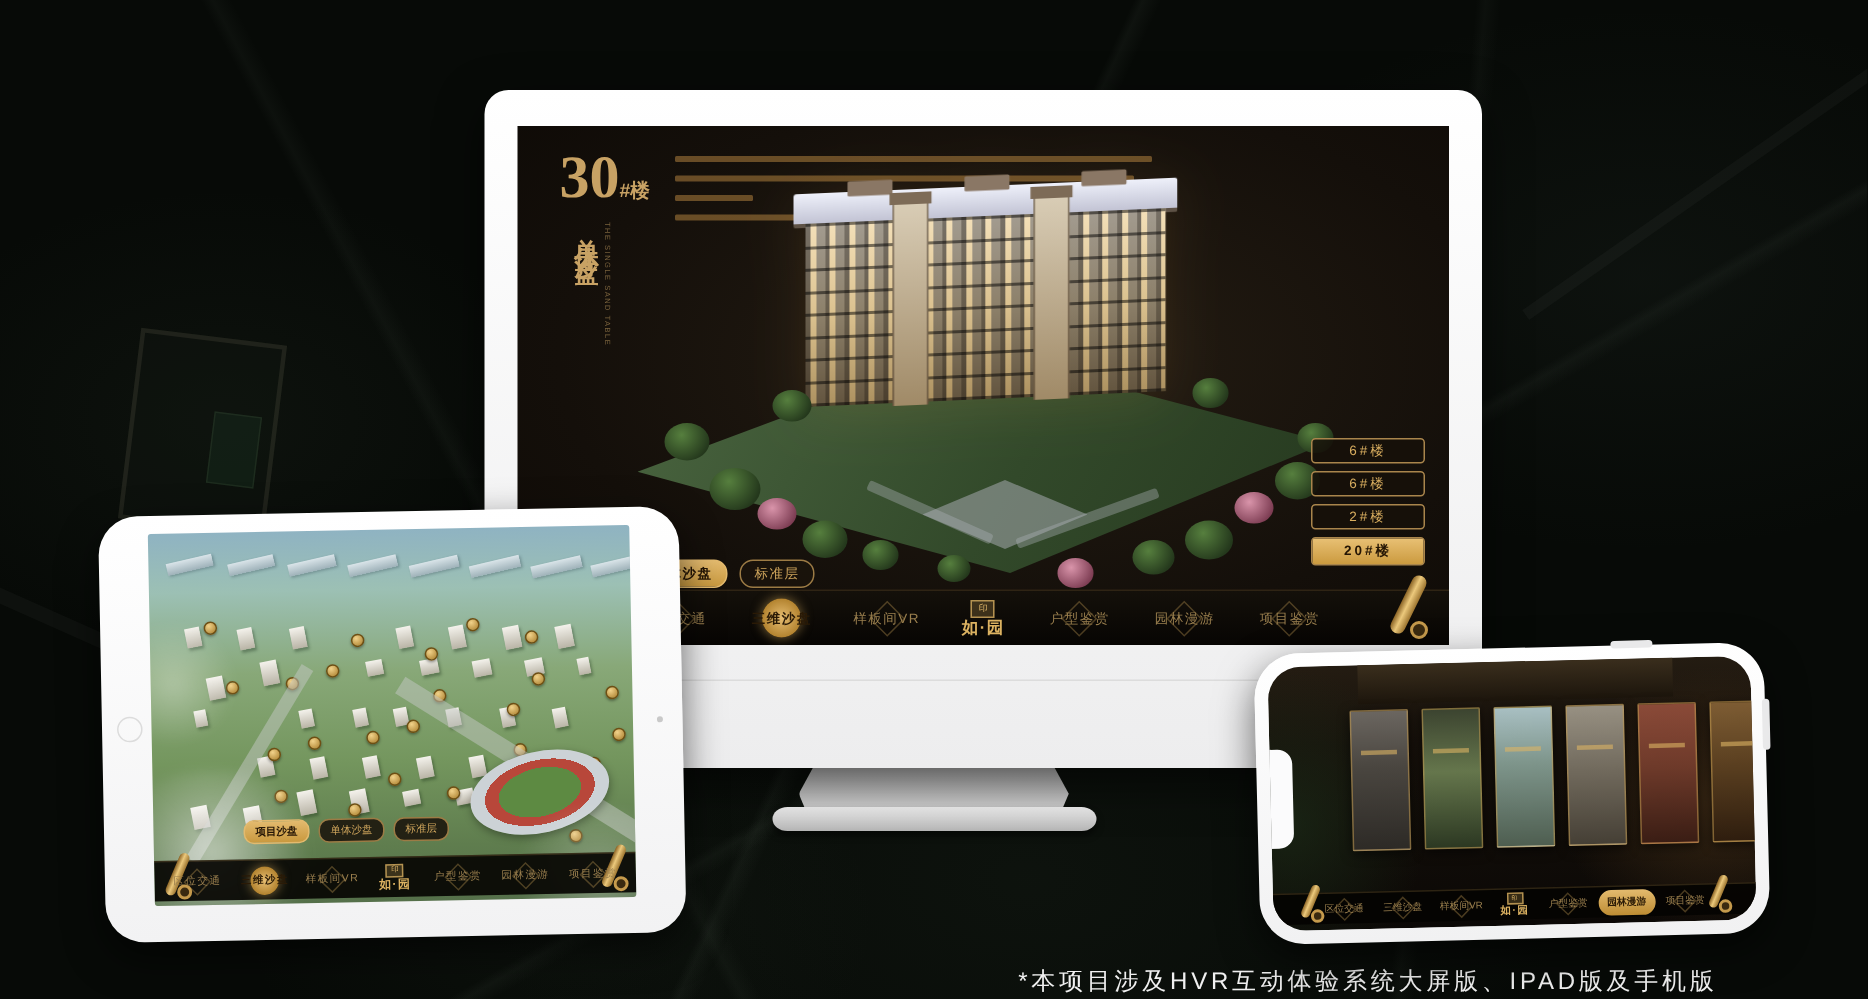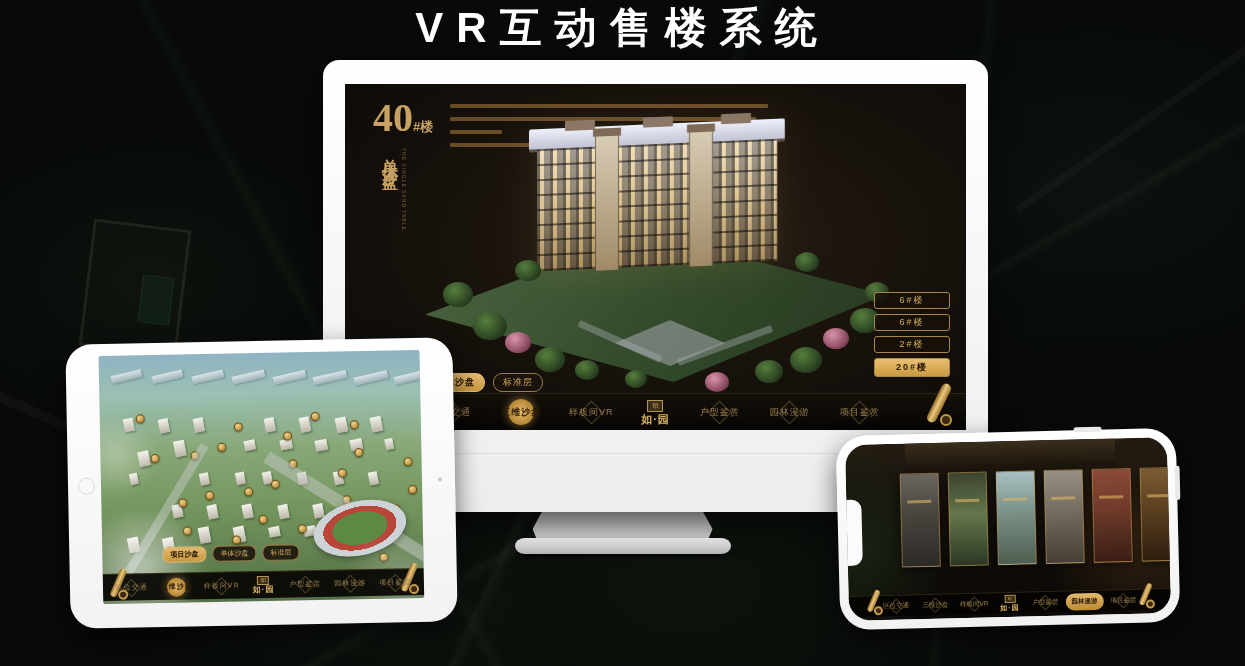--- a/index.html
+++ b/index.html
@@ -191,30 +191,30 @@
 </head>
 <body>
 
 <div class="stage">
   <div class="bg"></div>
   <div class="bg-frame"></div>
   <div class="bg-plaque"></div>
   <div class="bg-road1"></div>
   <div class="bg-road2"></div>
 
-  <div class="title">VR互动售楼系统</div>
+  <div class="footnote">*本项目涉及HVR互动体验系统大屏版、IPAD版及手机版</div>
 
   <div class="m-stand-neck"></div>
   <div class="m-stand-base"></div>
   <div class="monitor">
     <div class="chin-line"></div>
     <div class="m-screen">
 
       <div class="m-headline">
-        <span class="num">40</span><span class="suf">#楼</span>
+        <span class="num">30</span><span class="suf">#楼</span>
       </div>
       <div class="m-vert">单体沙盘</div>
       <div class="m-vert-en">THE SINGLE SAND TABLE</div>
 
       <div class="m-desc">
         <div class="bar" style="width:318px"></div>
         <div class="bar" style="width:306px"></div>
         <div class="bar" style="width:52px"></div>
         <div class="bar" style="width:176px"></div>
       </div>

